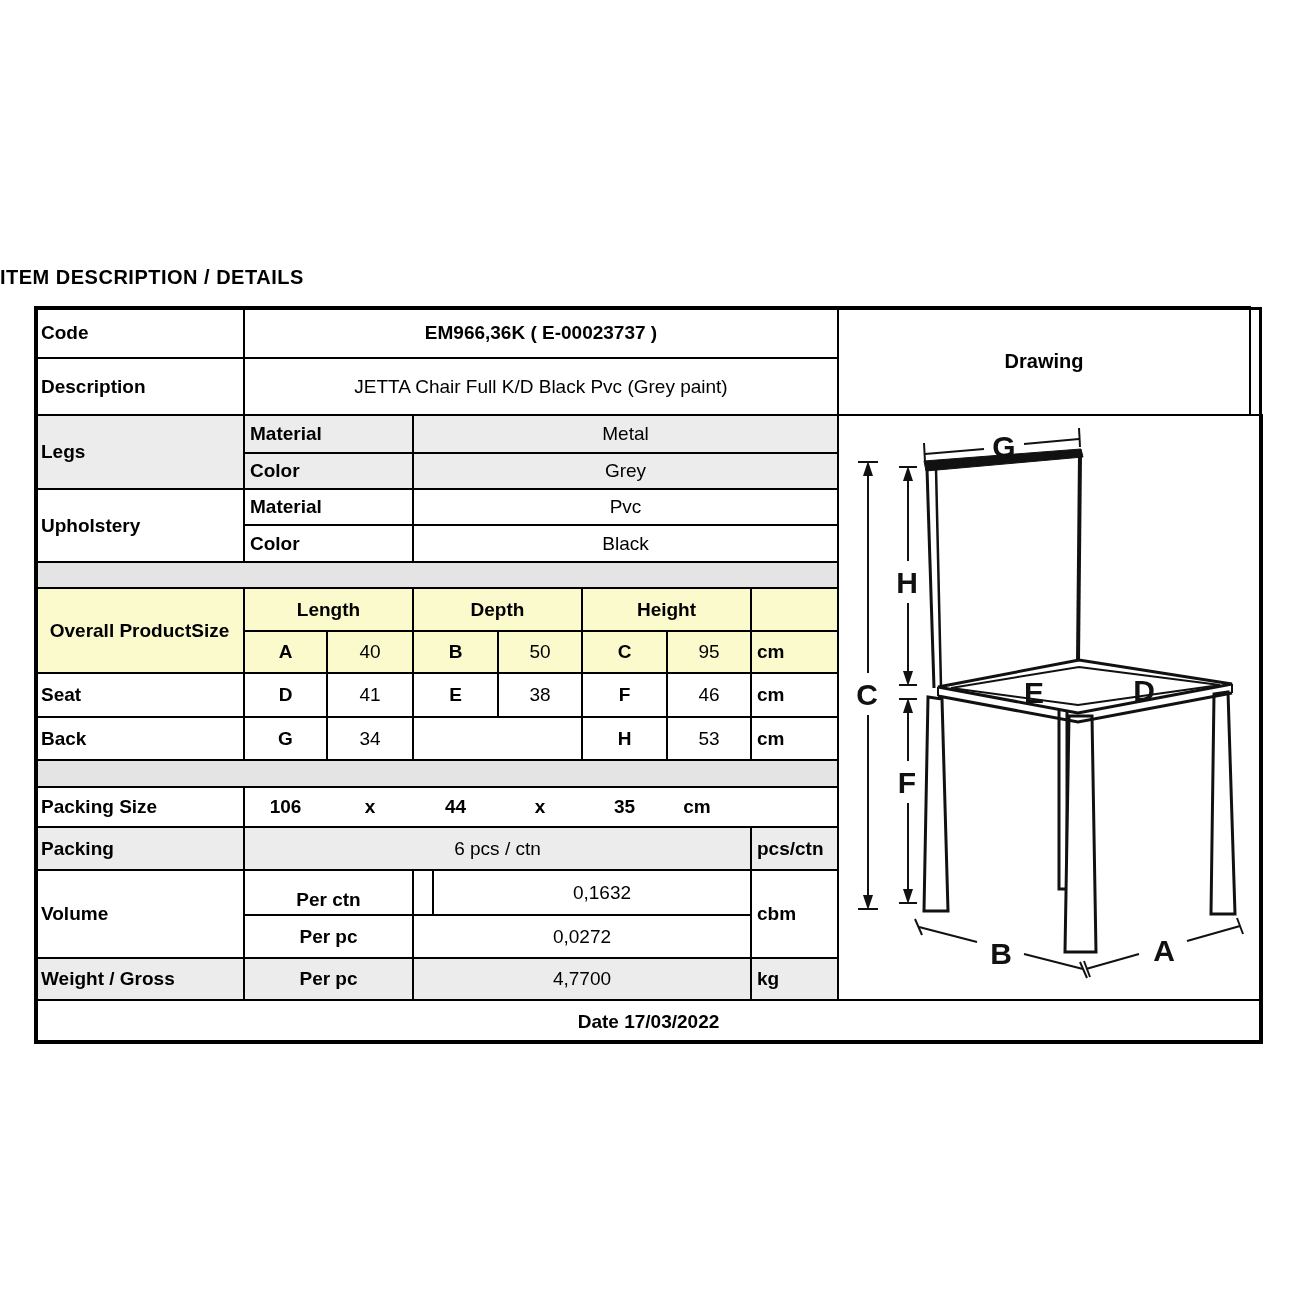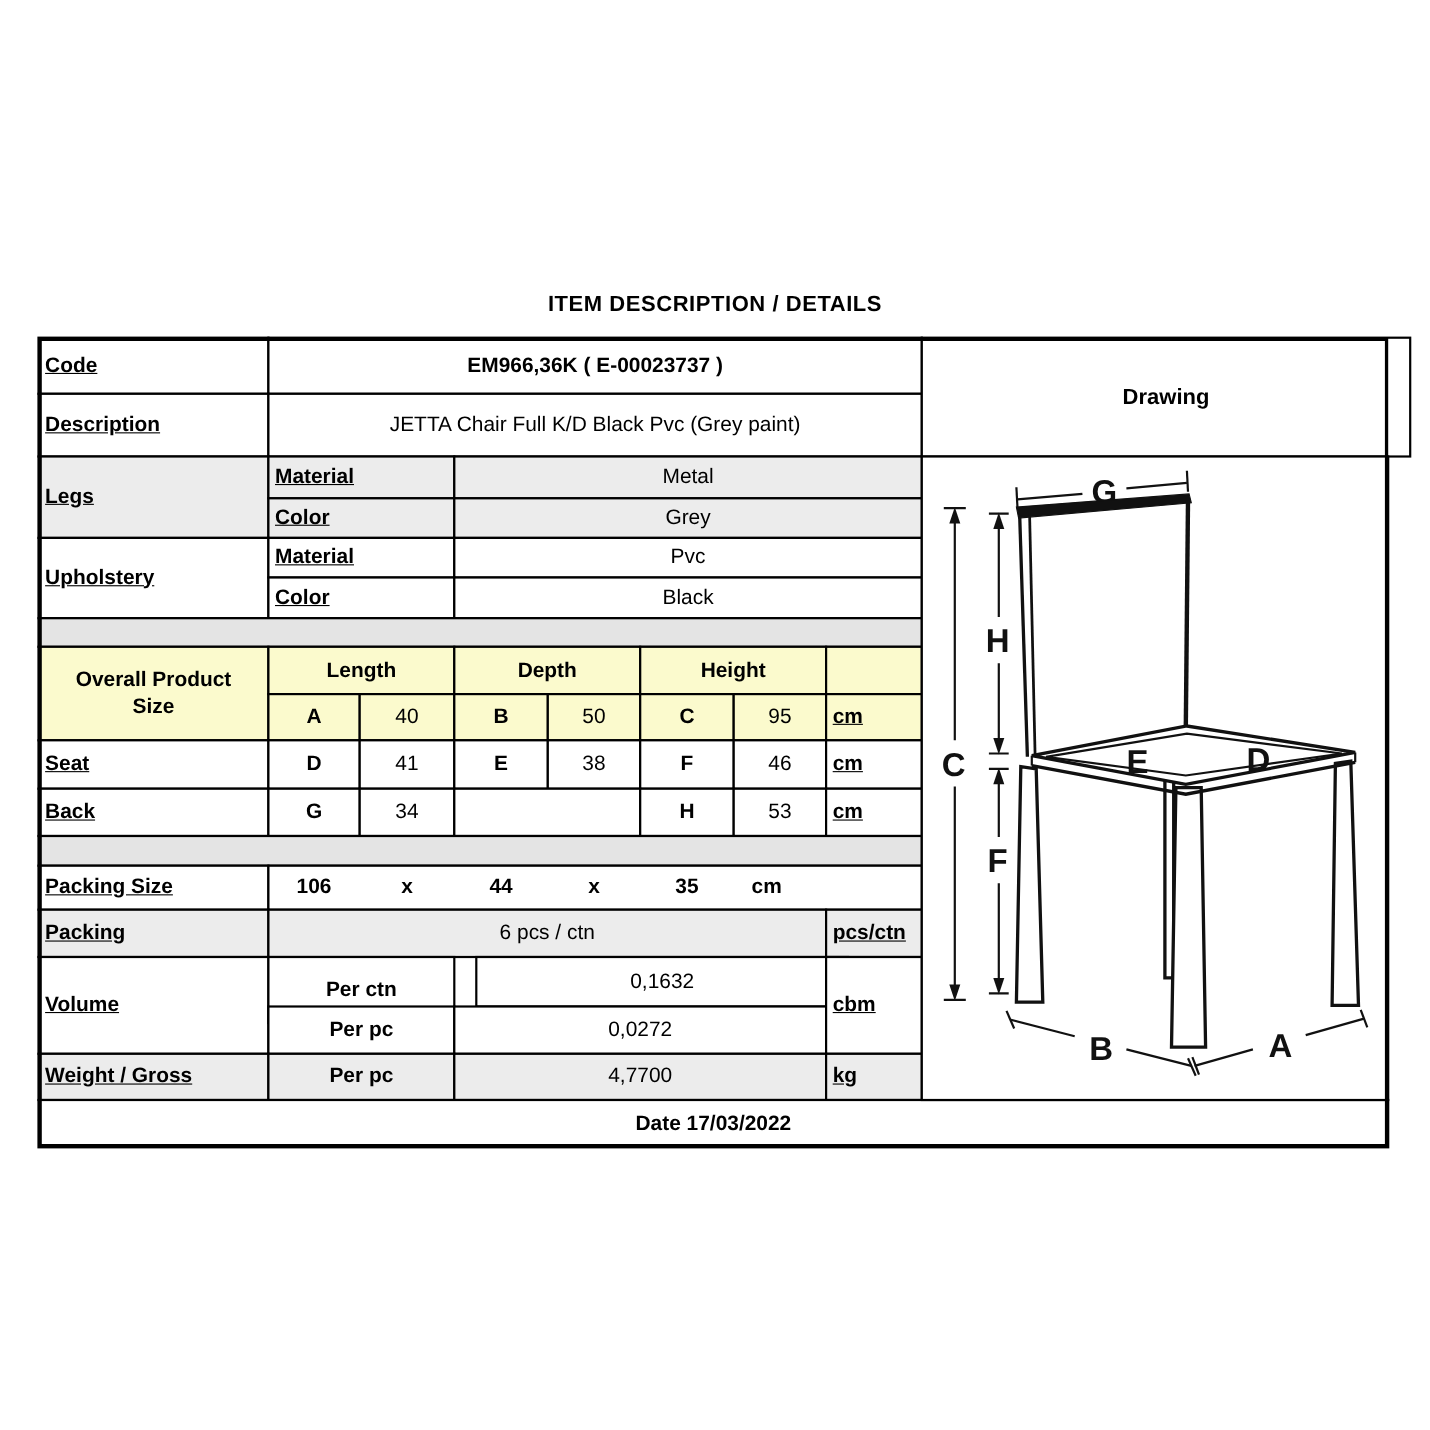--- a/index.html
+++ b/index.html
@@ -3,36 +3,36 @@
 <meta charset="utf-8">
 <style>
   html,body { margin:0; padding:0; background:#ffffff; }
   #canvas {
     position:relative; width:1300px; height:1300px; background:#ffffff;
     font-family:"Liberation Sans", sans-serif; color:#000;
     overflow:hidden;
   }
   #doc-title {
     position:absolute; left:0; top:266px; width:1300px;
-    text-align:center; font-size:20px; font-weight:bold; letter-spacing:0.5px;
+    text-align:left; font-size:20px; font-weight:bold; letter-spacing:0.5px;
   }
   #spec-table { position:absolute; left:35px; top:307px; width:1227px; height:736px; }
   .cell {
     position:absolute; box-sizing:border-box;
     display:flex; align-items:center;
     outline:2px solid #000; outline-offset:-1px;
     font-size:19px; background:#fff; overflow:hidden;
   }
   .center { justify-content:center; text-align:center; }
-  .leftpad { justify-content:flex-start; padding-left:6px;text-decoration:underline; }
+  .leftpad { justify-content:flex-start; padding-left:6px; }
   .bold { font-weight:bold; }
   .grey { background:#ececec; }
   .spacer { background:#e4e4e4; }
   .yellow { background:#fbfacd; }
-  .two-line { flex-direction:column; justify-content:center; line-height:1.25; }
+  .two-line { flex-direction:row; justify-content:center; line-height:1.25; }
   #packing-size-values { display:flex; }
   #packing-size-values span { display:inline-block; text-align:center;font-weight:bold; }
   #table-frame {
     position:absolute; left:35px; top:307px; width:1227px; height:736px;
     border:3px solid #000; box-sizing:border-box; pointer-events:none; z-index:10;
   }
   .dim-label { font:bold 30px "Liberation Sans", sans-serif; fill:#111; }
   svg .ln { stroke:#111; fill:none; }
 </style>
 </head>
@@ -123,21 +123,21 @@
     <div class="cell center" style="left:378px;top:608px;width:338px;height:43px">0,0272</div>
     <div class="cell leftpad bold" style="left:716px;top:563px;width:87px;height:88px">cbm</div>
 
     <div class="cell leftpad bold grey" style="left:0;top:651px;width:209px;height:42px">Weight / Gross</div>
     <div class="cell center bold grey" style="left:209px;top:651px;width:169px;height:42px">Per pc</div>
     <div class="cell center grey" style="left:378px;top:651px;width:338px;height:42px">4,7700</div>
     <div class="cell leftpad bold grey" style="left:716px;top:651px;width:87px;height:42px">kg</div>
 
     <div class="cell center bold" style="left:0;top:693px;width:1227px;height:43px">Date 17/03/2022</div>
 
-    <div class="cell center bold" style="left:803px;top:0;width:444px;height:108px;font-size:20px">Drawing</div>
+    <div class="cell center bold" style="left:803px;top:0;width:412px;height:108px;font-size:20px">Drawing</div>
     <div class="cell" style="left:803px;top:108px;width:424px;height:585px">
       <svg width="424" height="585" viewBox="0 0 424 585">
 
         <g>
           <line class="ln" x1="30" y1="54" x2="30" y2="258" stroke-width="2"></line>
           <line class="ln" x1="30" y1="300" x2="30" y2="487" stroke-width="2"></line>
           <polygon points="30,46 25,61 35,61" fill="#111"></polygon>
           <polygon points="30,495 25,480 35,480" fill="#111"></polygon>
           <line class="ln" x1="20" y1="47" x2="40" y2="47" stroke-width="2"></line>
           <line class="ln" x1="20" y1="494" x2="40" y2="494" stroke-width="2"></line>

